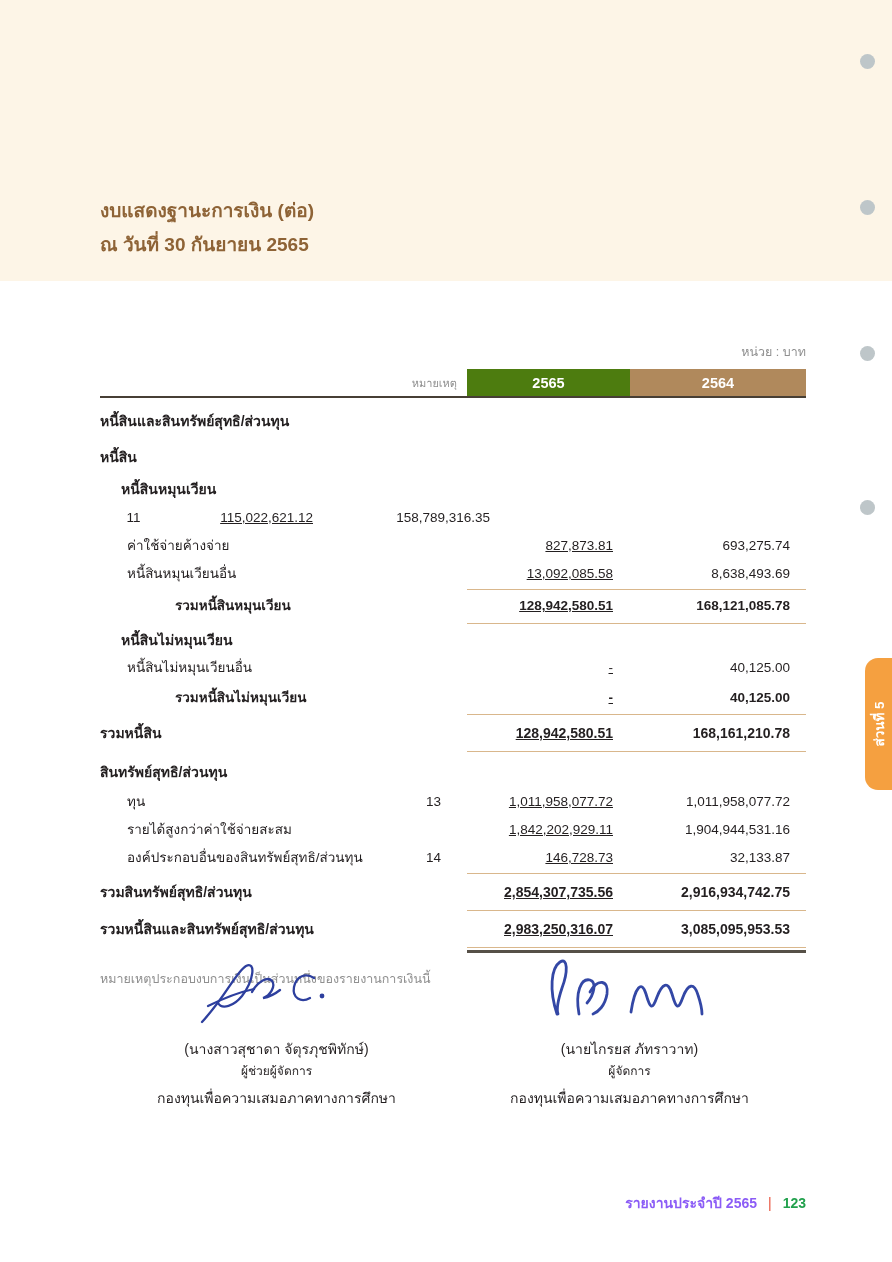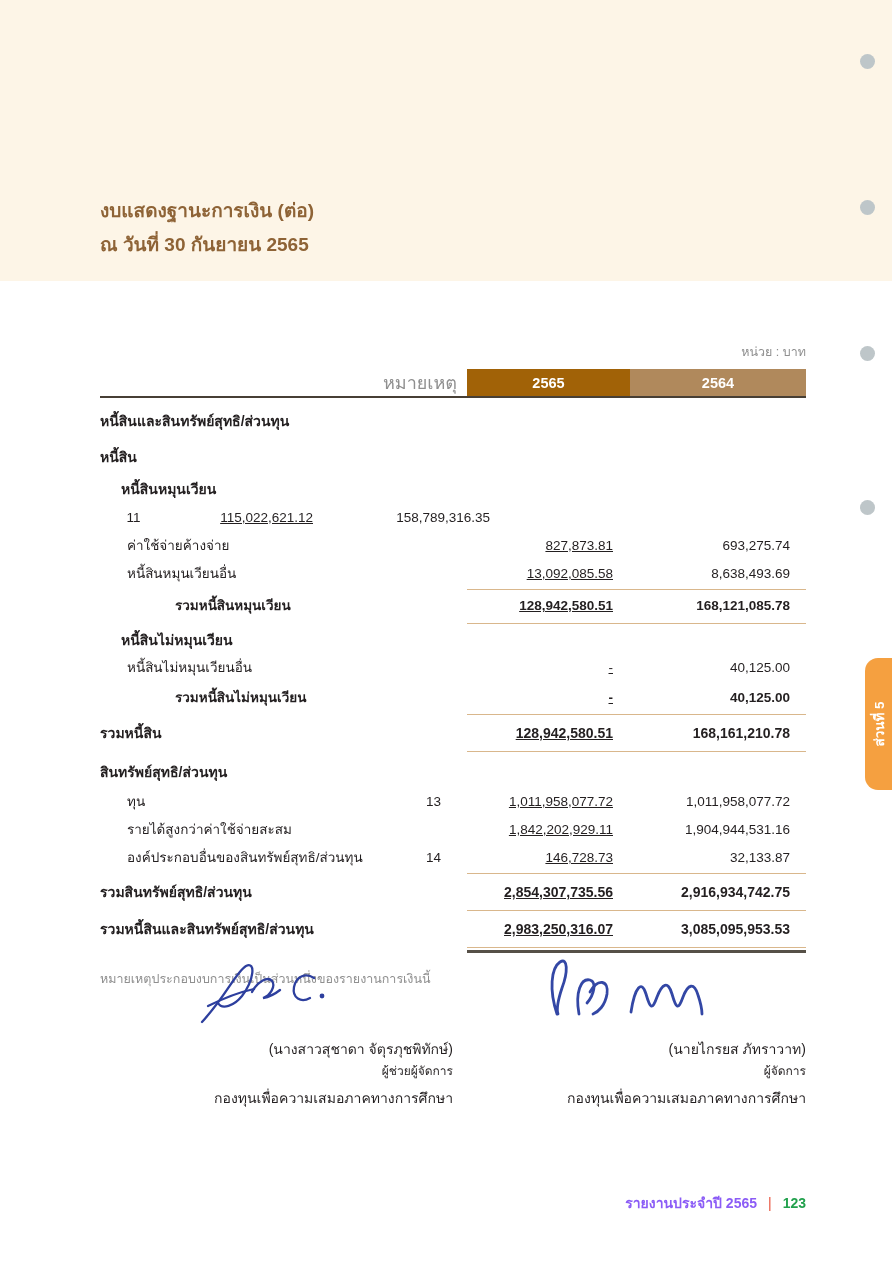--- a/index.html
+++ b/index.html
@@ -20,25 +20,25 @@
   .side-tab { position:absolute; right:0; top:658px; width:27px; height:132px;
               background:#f5a040; border-radius:13px 0 0 13px;
               display:flex; align-items:center; justify-content:center; }
   .side-tab .vtxt { transform:rotate(-90deg); white-space:nowrap; color:#ffffff;
                     font-weight:bold; font-size:13.5px; }
 
   
   .sheet { position:absolute; left:100px; top:342px; width:706px; }
   .unit { text-align:right; color:#8f8f8f; font-size:12.5px; margin-bottom:7px; }
   .thead { display:flex; height:29px; border-bottom:2px solid #473f35; }
-  .th-note { width:367px; color:#8f8f8f; font-size:18px; display:flex; align-items:center;
+  .th-note { width:367px; color:#8f8f8f; font-size:11px; display:flex; align-items:center;
              justify-content:flex-end; padding-right:10px; }
   .th-year { color:#ffffff; font-weight:bold; font-size:14.5px; display:flex;
              align-items:center; justify-content:center; }
-  .th-y1 { width:163px; background:#a16207; }
+  .th-y1 { width:163px; background:#4d7c0f; }
   .th-y2 { width:176px; background:#b0895c; }
 
   .tbody { padding-top:3px; }
   .row { display:flex; align-items:baseline; padding:5px 0; font-size:13.5px; line-height:1.35; }
   .row .lbl  { width:300px; }
   .row .note { width:67px; text-align:center; }
   .row .v1   { width:163px; text-align:right; padding-right:17px;text-decoration:underline; }
   .row .v2   { width:176px; text-align:right; padding-right:16px; }
 
   .row.section0 { font-weight:bold; font-size:14px; margin-top:5px; padding:6px 0; }
@@ -49,21 +49,21 @@
   .row.total .lbl { padding-left:75px; }
   .row.grand { font-weight:bold; font-size:14px; padding:7px 0; margin-top:2px; }
 
   .rule { margin-left:367px; border-top:1px solid #d9b78c; margin-top:1px; margin-bottom:1px; }
   .rule.dark { border-top:3px solid #565047; margin-top:2px; }
 
   .footnote { margin-top:16px; color:#8f8f8f; font-size:12.5px; }
 
   
   .signs { position:absolute; left:100px; top:948px; width:706px; display:flex; }
-  .sign-col { width:50%; text-align:right; }
+  .sign-col { width:50%; text-align:center; }
   .sign-img { height:84px; display:flex; align-items:flex-end; justify-content:center; }
   .sign-name { font-size:14px; margin-top:6px; }
   .sign-title { font-size:12px; margin-top:1px; }
   .sign-org { font-size:14px; margin-top:7px; }
 
   
   .footer { position:absolute; right:86px; top:1192px; font-size:14px; font-weight:bold;
             display:flex; align-items:center; }
   .footer .report { color:#8b5cf6; }
   .footer .divider { color:#e8503a; margin:0 11px; font-weight:normal; }

